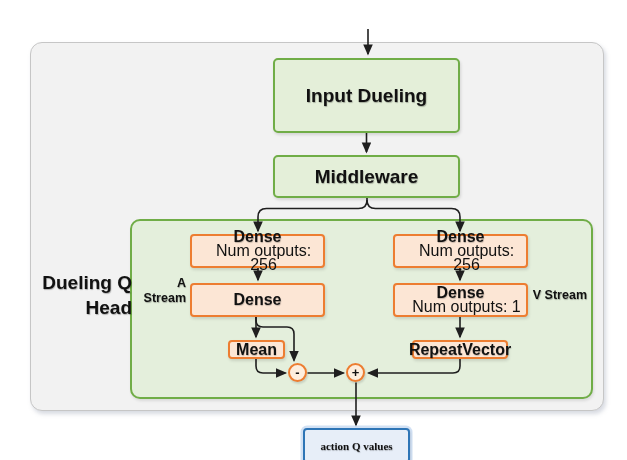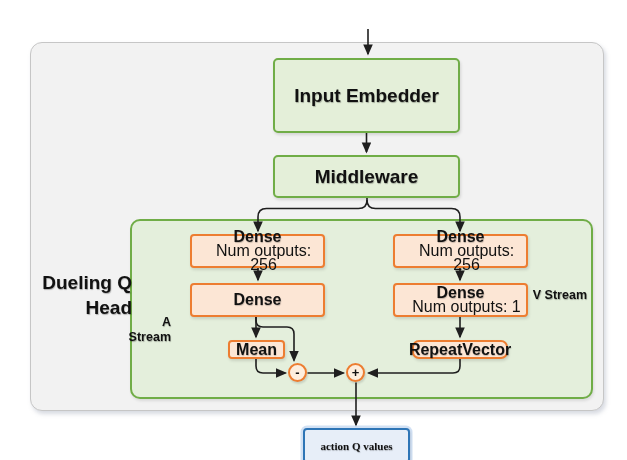--- a/index.html
+++ b/index.html
@@ -61,26 +61,26 @@
 
   
   .n-observation{left:300px;top:9px;width:136px;height:19px;}
   .n-embedder{left:273px;top:58px;width:187px;height:75px;}
   .n-middleware{left:273px;top:155px;width:187px;height:43px;}
   .n-dense-a1{left:190px;top:234px;width:135px;height:34px;}
   .n-dense-a2{left:190px;top:283px;width:135px;height:34px;}
   .n-dense-v1{left:393px;top:234px;width:135px;height:34px;}
   .n-dense-v2{left:393px;top:283px;width:135px;height:34px;}
   .n-mean{left:228px;top:340px;width:57px;height:19px;}
-  .n-repeat{left:412px;top:340px;width:96px;height:19px;border-radius:7px;}
+  .n-repeat{left:412px;top:340px;width:96px;height:19px;}
   .n-minus{left:288px;top:363px;}
   .n-plus{left:346px;top:363px;}
   .n-action{left:303px;top:428px;width:107px;height:35px;font-family:Liberation Serif, serif;}
   .n-dueling{left:26px;top:270px;width:106px;}
-  .n-astream{left:117px;top:276px;width:54px;margin-top:39px;}
+  .n-astream{left:132px;top:276px;width:54px;}
   .n-vstream{left:529px;top:288px;width:58px;}
 </style>
 </head>
 <body>
 
 <div class="canvas">
 
   <div class="gray-box"></div>
   <div class="green-box"></div>
 
@@ -101,21 +101,21 @@
       <path d="M256,317 V320 Q256,327 263,327 H287 Q294,327 294,334 V360.5" marker-end="url(#ah)"></path>
       <path d="M256,359 V366 Q256,373 263,373 H285.5" marker-end="url(#ah)"></path>
       <path d="M307.5,373 H343.5" marker-end="url(#ah)"></path>
       <path d="M460,317 V337" marker-end="url(#ah)"></path>
       <path d="M460,359 V366 Q460,373 453,373 H368.5" marker-end="url(#ah)"></path>
       <path d="M356,382.5 V425" marker-end="url(#ah)"></path>
     </g>
   </svg>
 
 
-  <div class="node greenNode n-embedder">Input Embedder</div>
+  <div class="node greenNode n-embedder">Input Dueling</div>
 
   <div class="node greenNode n-middleware">Middleware</div>
 
   <div class="freelabel big n-dueling">Dueling Q Head</div>
 
   <div class="freelabel small-lab n-astream">A Stream</div>
 
   <div class="freelabel small-lab n-vstream">V Stream</div>
 
   <div class="node orange n-dense-a1">

